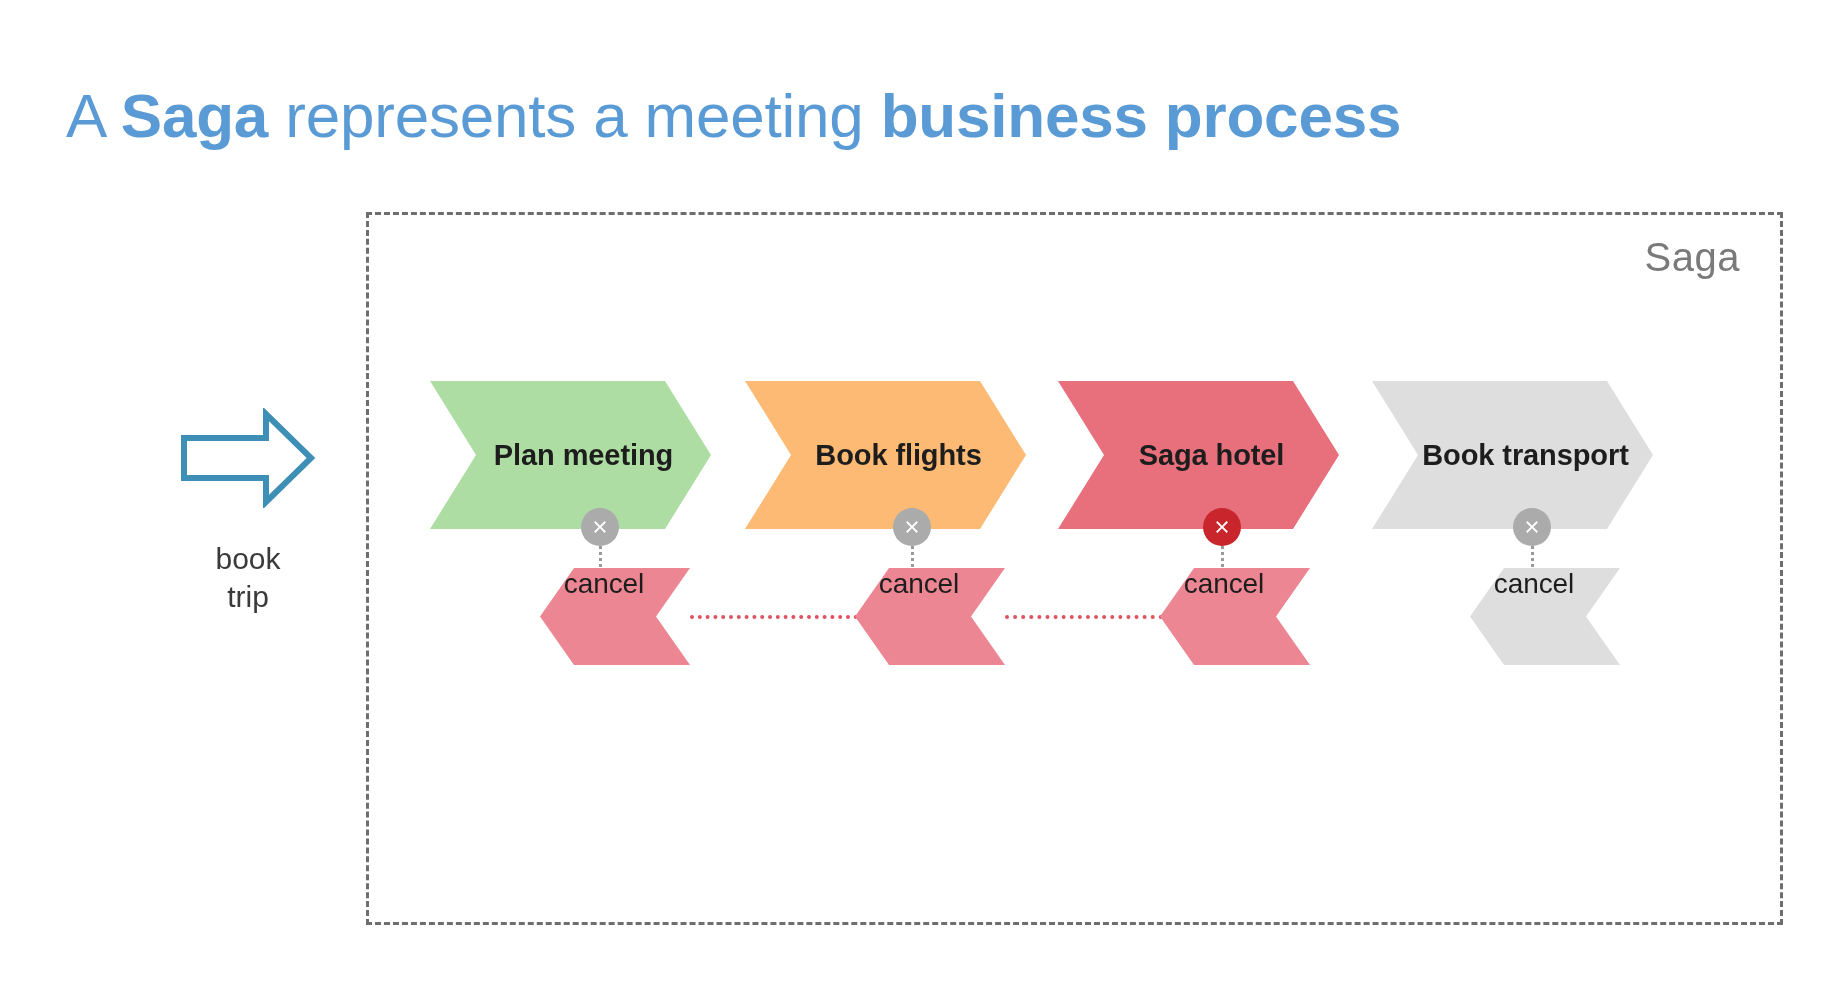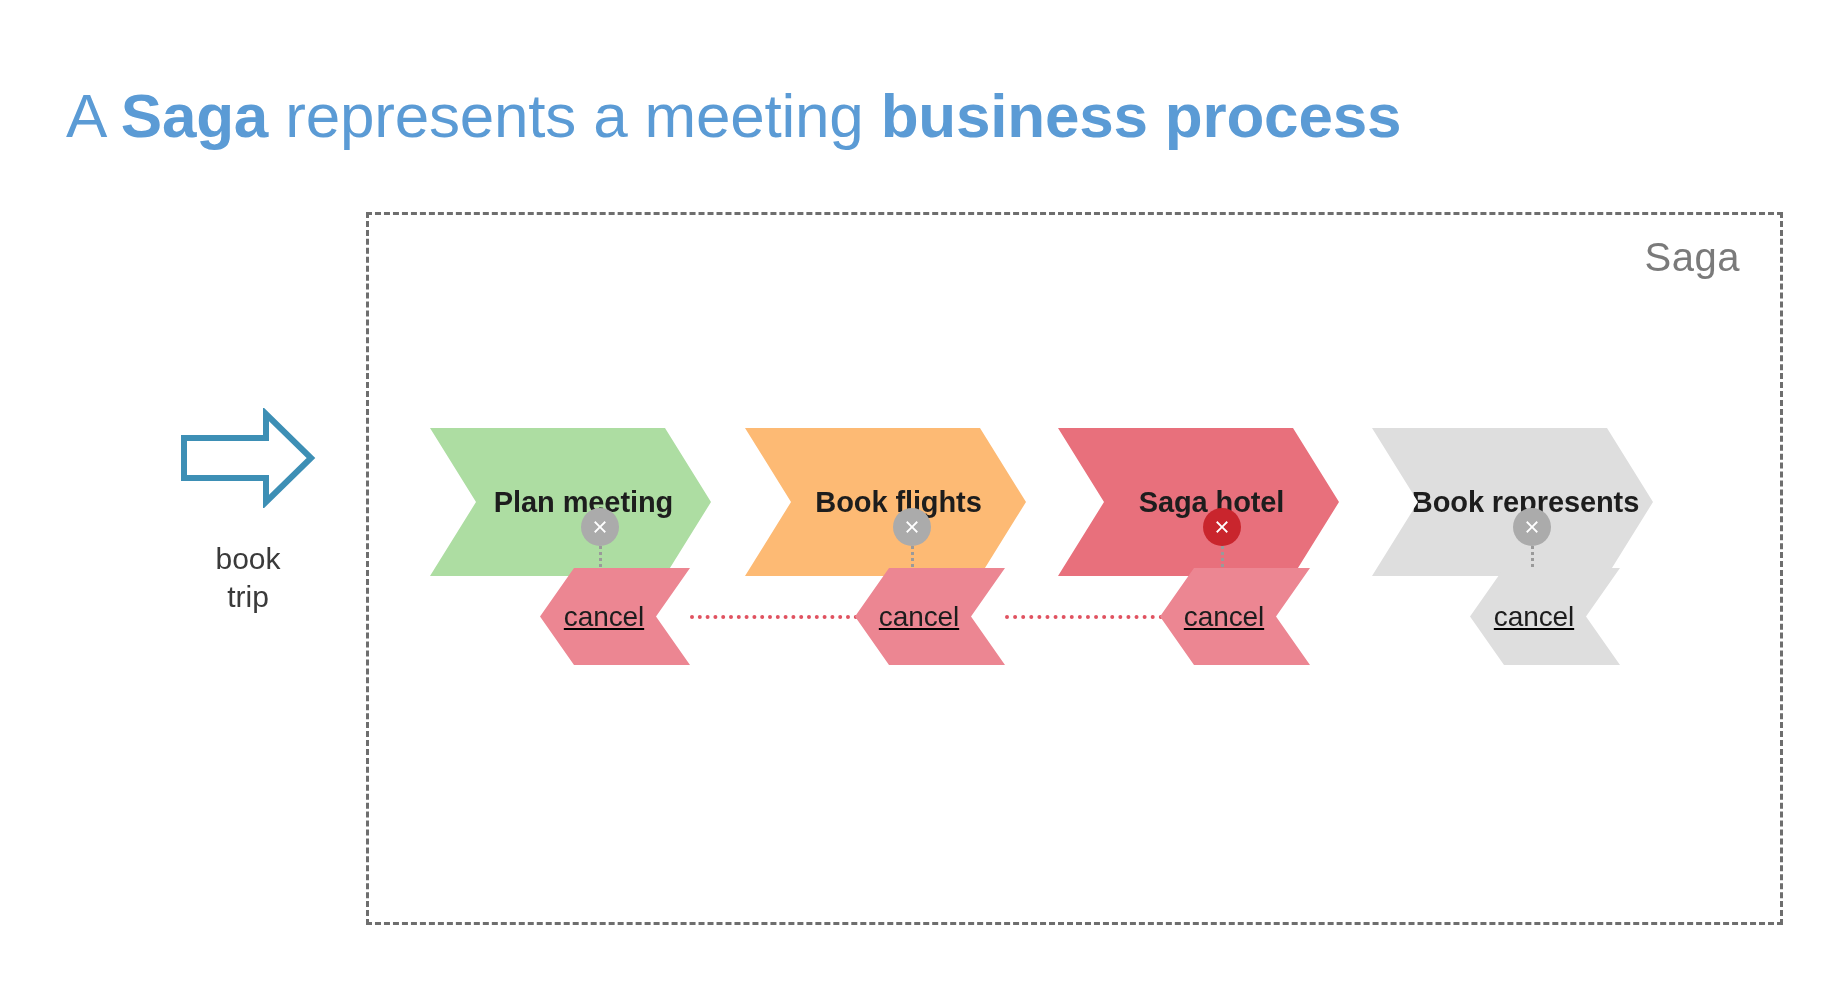--- a/index.html
+++ b/index.html
@@ -67,21 +67,20 @@
     white-space: pre-line;
   }
   .step {
     position: absolute;
     top: 0;
     height: 148px;
     display: flex;
     align-items: center;
     justify-content: center;
     clip-path: polygon(0 0, calc(100% - 46px) 0, 100% 50%, calc(100% - 46px) 100%, 0 100%, 46px 50%);
-    margin-top: 47px;
   }
   .step-label {
     font-size: 29px;
     font-weight: 700;
     color: #1d1d1d;
     white-space: nowrap;
     padding-left: 26px;
     letter-spacing: -0.1px;
   }
 
@@ -105,25 +104,23 @@
     z-index: 4;
   }
   .badge svg { display: block; }
 
   
   .cancel {
     position: absolute;
     top: 568px;
     height: 97px;
     display: flex;
-    align-items: center;
     justify-content: center;
     clip-path: polygon(34px 0, 100% 0, calc(100% - 34px) 50%, 100% 100%, 34px 100%, 0 50%);
     z-index: 3;
-    text-decoration: underline;
   }
   .cancel-label {
     font-size: 28px;
     color: #1d1d1d;
     white-space: nowrap;
     padding-right: 22px;
     letter-spacing: -0.1px;
   }
   .cancel-link {
     position: absolute;
@@ -183,21 +180,21 @@
     <div class="badge-stem" style="left: 1221px;"></div>
     <div class="badge" style="left: 1203px; background: rgb(201, 37, 45);">
       <svg width="20" height="20" viewBox="0 0 20 20" aria-hidden="true">
         <path d="M5.4 4.1 L10 8.7 L14.6 4.1 L15.9 5.4 L11.3 10 L15.9 14.6 L14.6 15.9 L10 11.3 L5.4 15.9 L4.1 14.6 L8.7 10 L4.1 5.4 Z" fill="#ffffff"></path>
       </svg>
     </div>
     <div class="cancel" style="left: 1160px; width: 150px; background: rgb(236, 134, 146);">
       <span class="cancel-label">cancel</span>
     </div>
     <div class="step" style="left: 1372px; width: 281px; top: 381px; position: absolute; background: rgb(222, 222, 222);">
-      <span class="step-label">Book represents</span>
+      <span class="step-label">Book transport</span>
     </div>
     <div class="badge-stem" style="left: 1531px;"></div>
     <div class="badge" style="left: 1513px; background: rgb(171, 171, 171);">
       <svg width="20" height="20" viewBox="0 0 20 20" aria-hidden="true">
         <path d="M5.4 4.1 L10 8.7 L14.6 4.1 L15.9 5.4 L11.3 10 L15.9 14.6 L14.6 15.9 L10 11.3 L5.4 15.9 L4.1 14.6 L8.7 10 L4.1 5.4 Z" fill="#ffffff"></path>
       </svg>
     </div>
     <div class="cancel" style="left: 1470px; width: 150px; background: rgb(222, 222, 222);">
       <span class="cancel-label">cancel</span>
     </div>

